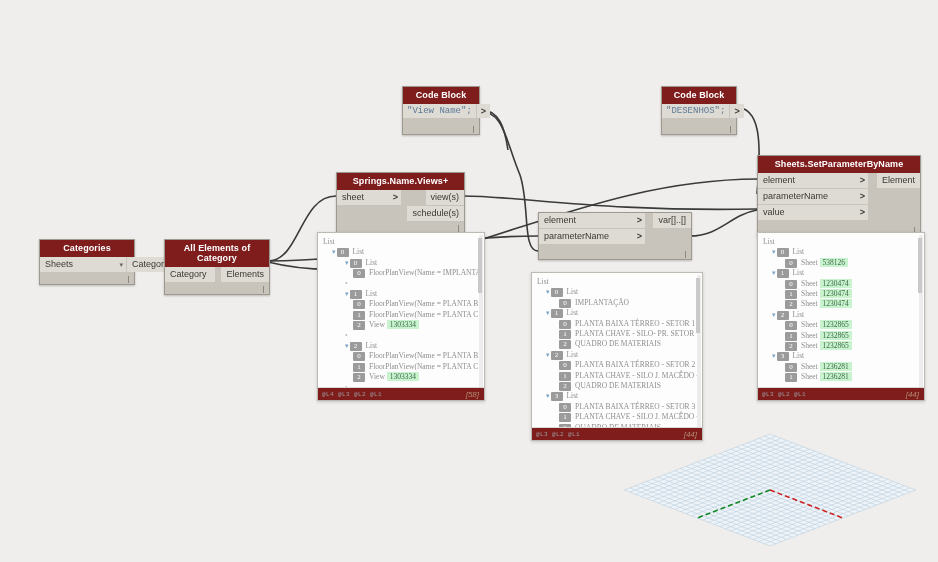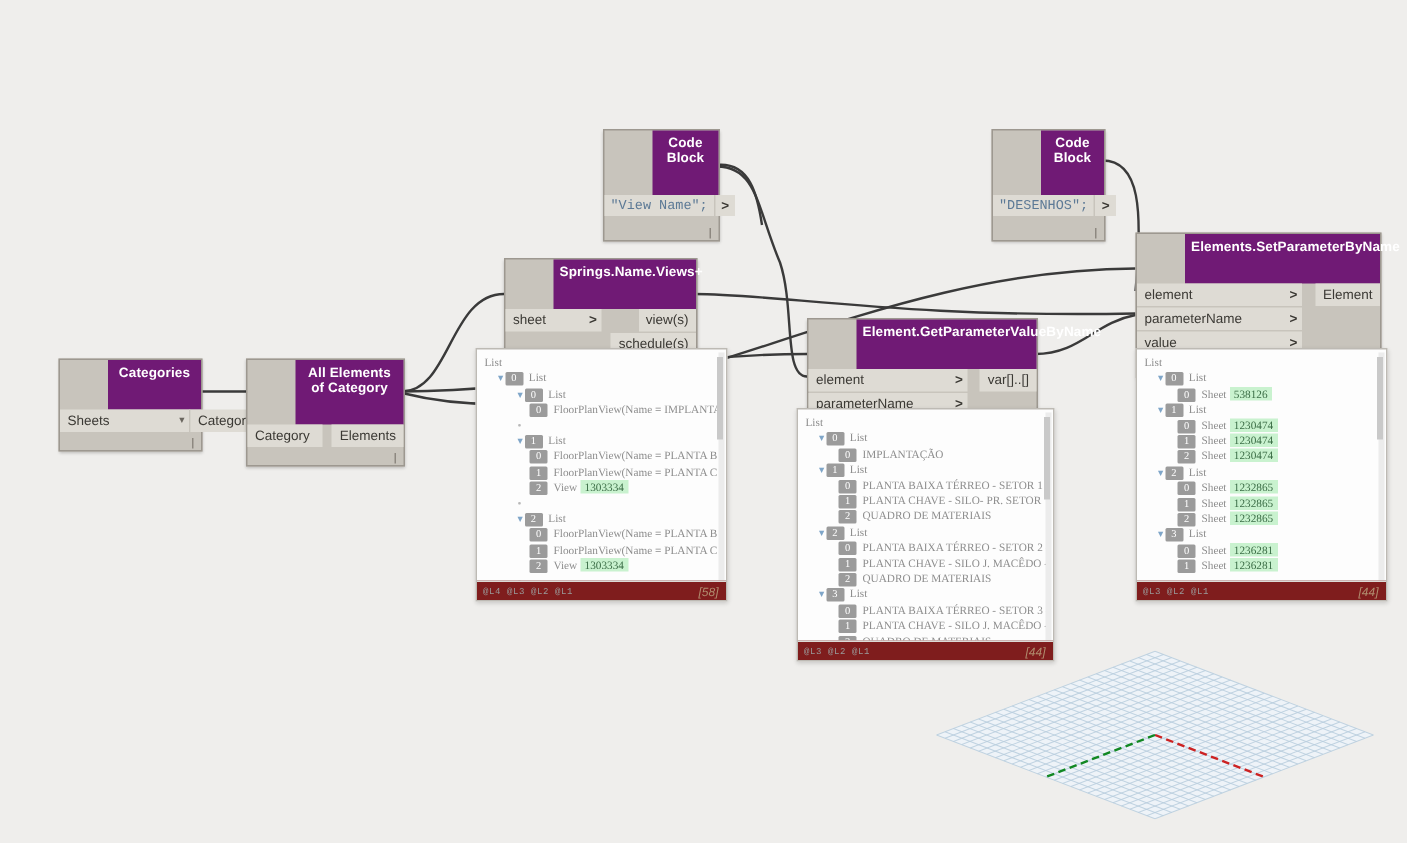--- a/index.html
+++ b/index.html
@@ -10,22 +10,22 @@
     -webkit-font-smoothing:none;
   }
   #canvas{position:absolute;inset:0;}
 
   
   #wires{position:absolute;left:0;top:0;width:938px;height:562px;pointer-events:none;}
 
   
   .node{position:absolute;background:#c8c4bc;border:1px solid #9d9890;
         box-shadow:0 1px 2px rgba(0,0,0,.22);}
-  .node-title{background:#701a75;color:#ffffff;font-size:9px;font-weight:bold;
-              text-align:center;padding:3px 4px 20px;letter-spacing:.1px;line-height:10px;margin-left:32px;}
+  .node-title{background:#7f1d1d;color:#ffffff;font-size:9px;font-weight:bold;
+              text-align:center;padding:3px 4px 4px;letter-spacing:.1px;line-height:10px;}
   .ports{position:relative;}
   .prow{display:flex;align-items:stretch;height:15px;margin-bottom:1px;}
   .pin{background:#dedbd4;color:#3b3934;font-size:9px;line-height:15px;
        padding:0 3px 0 5px;display:flex;align-items:center;justify-content:space-between;
        min-width:60px;}
   .pin .car{font-weight:bold;font-size:9px;color:#3b3934;padding-left:6px;}
   .pout{background:#dedbd4;color:#3b3934;font-size:9px;line-height:15px;
         padding:0 5px;text-align:right;margin-left:auto;}
   .node-foot{height:11px;position:relative;}
   .node-foot:after{content:"";position:absolute;right:5px;bottom:1px;width:1px;height:7px;background:#8d8880;}
@@ -218,41 +218,40 @@
         <div class="pout">view(s)</div>
       </div>
       <div class="prow">
         <div class="pout">schedule(s)</div>
       </div>
     </div>
     <div class="node-foot"></div>
   </div>
 
   <div class="node" style="left:538px;top:212px;width:152px;">
-    <div class="node-title">Element.GetParameterValueByName</div>
     <div class="ports">
       <div class="prow">
         <div class="pin" style="min-width:98px;">
           <span>element</span>
           <span class="car">&gt;</span>
         </div>
         <div class="pout">var[]..[]</div>
       </div>
       <div class="prow">
         <div class="pin" style="min-width:98px;">
           <span>parameterName</span>
           <span class="car">&gt;</span>
         </div>
       </div>
     </div>
     <div class="node-foot" style="height:14px;"></div>
   </div>
 
   <div class="node" style="left:757px;top:155px;width:162px;">
-    <div class="node-title">Elements.SetParameterByName</div>
+    <div class="node-title">Sheets.SetParameterByName</div>
     <div class="ports">
       <div class="prow">
         <div class="pin" style="min-width:102px;">
           <span>element</span>
           <span class="car">&gt;</span>
         </div>
         <div class="pout">Element</div>
       </div>
       <div class="prow">
         <div class="pin" style="min-width:102px;">

